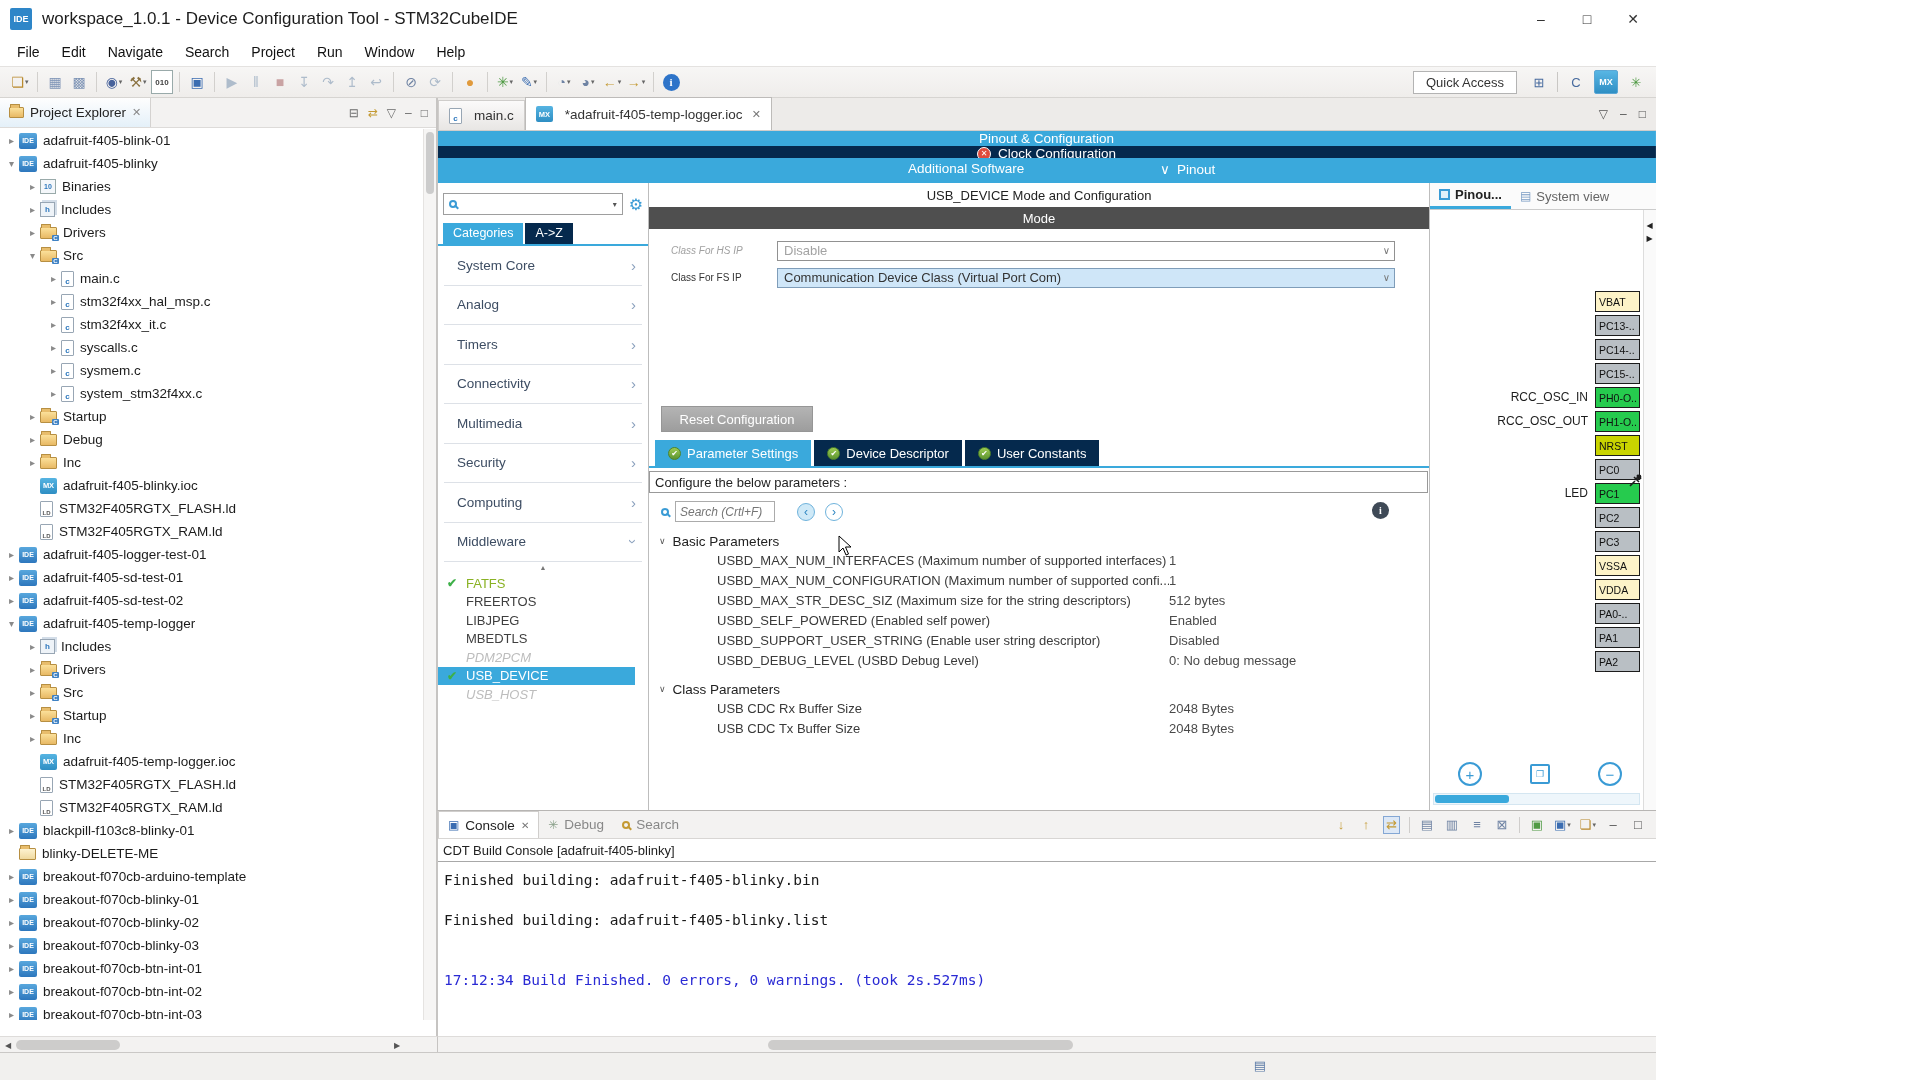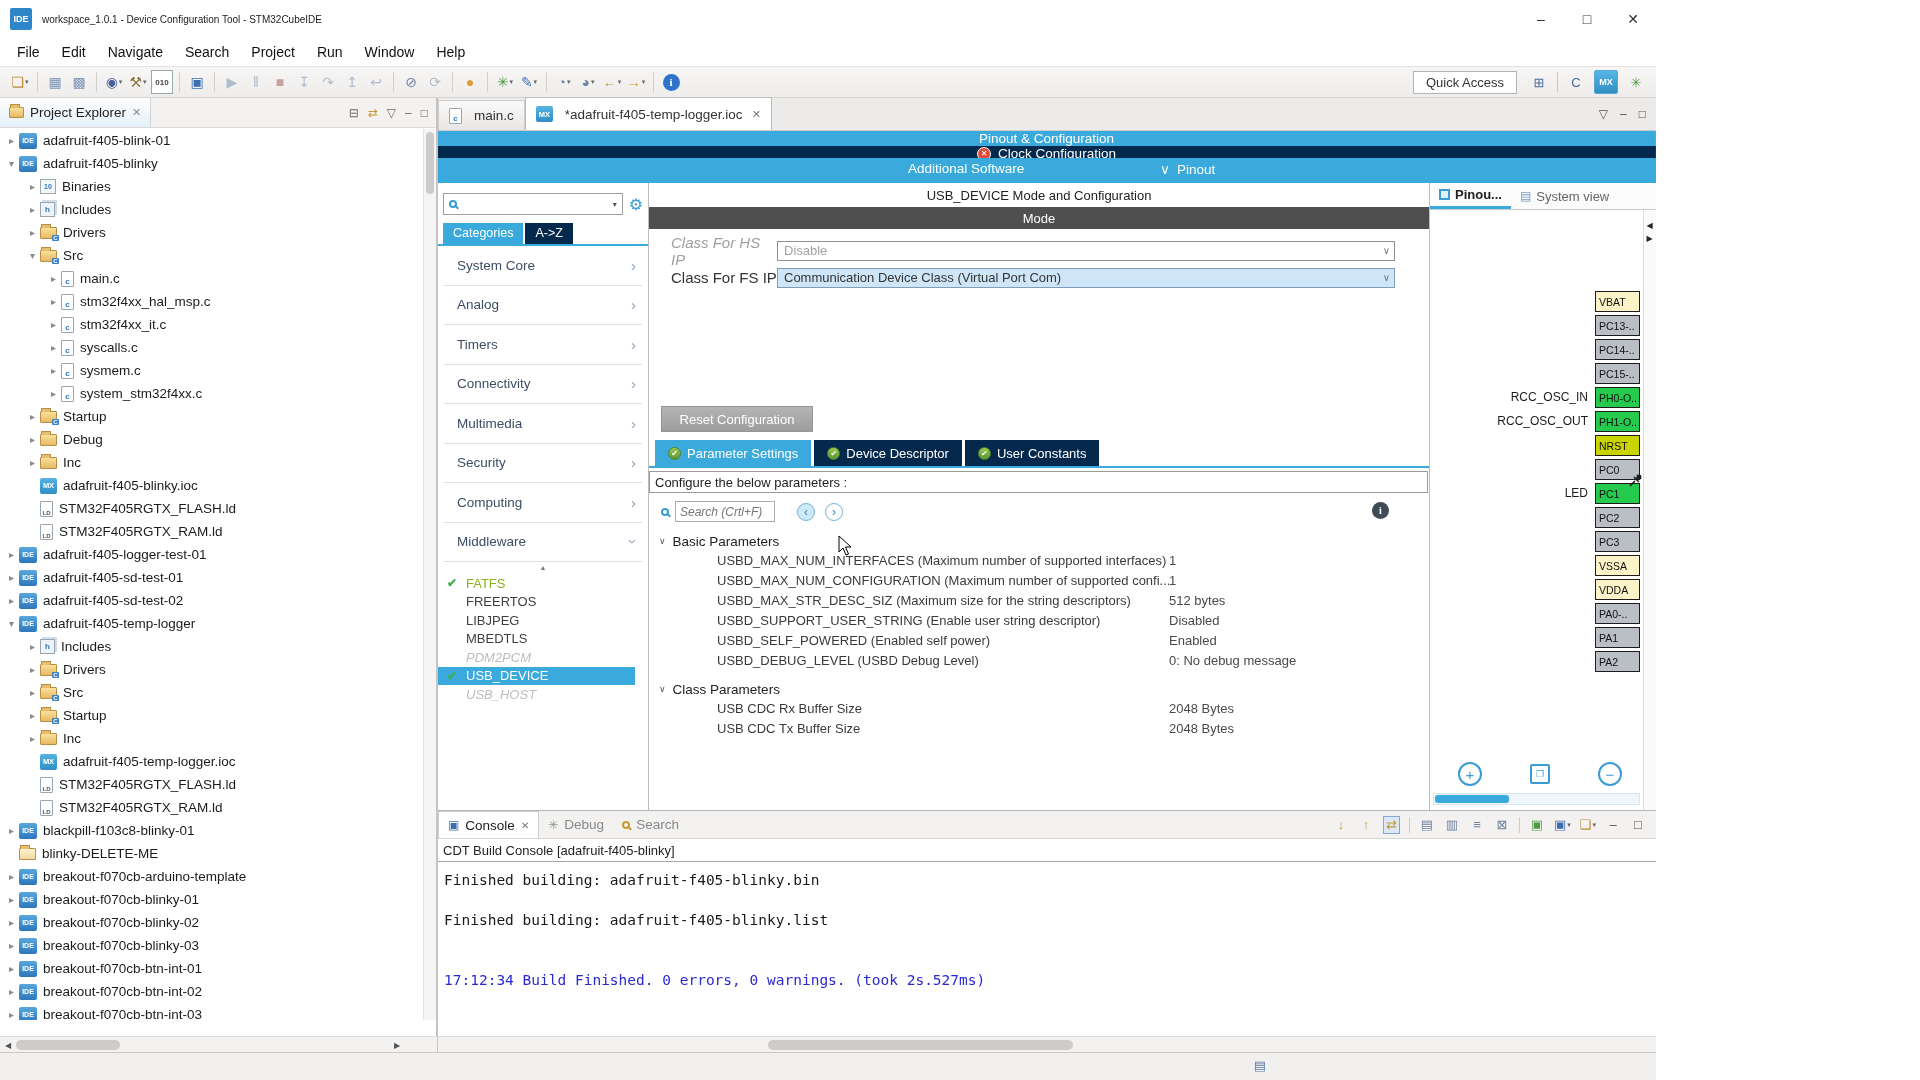--- a/index.html
+++ b/index.html
@@ -5,21 +5,21 @@
   * { margin:0; padding:0; box-sizing:border-box; }
   html,body { width:1920px; height:1080px; overflow:hidden;
     font-family:"Liberation Sans", sans-serif; background:#fff; }
   .app { position:relative; width:1656px; height:1080px; background:#0f766e;
     --accent:#3aa9dc; --navy:#05294d; --bargray:#4f4f4f; }
 
   
   .titlebar { height:38px; background:#fff; display:flex; align-items:center; padding-left:10px; }
   .app-ico { width:22px; height:22px; background:#2e86c8; color:#fff; font-size:9px; font-weight:bold;
     display:flex; align-items:center; justify-content:center; border-radius:2px; }
-  .title-text { margin-left:10px; font-size:10px; color:#1c1c1c; }
+  .title-text { margin-left:10px; font-size:17px; color:#1c1c1c; }
   .win-controls { margin-left:auto; display:flex; height:38px; }
   .win-btn { width:46px; display:flex; align-items:center; justify-content:center; font-size:14px; color:#333; }
 
   .menubar { height:28px; background:#fff; display:flex; align-items:center; padding-left:6px; }
   .menu-item { padding:4px 11px; font-size:14px; color:#111; }
 
   .toolbar { height:32px; background:linear-gradient(#f7f6f5,#efedeb);
     border-top:1px solid #e4e2e0; border-bottom:1px solid #d6d4d1;
     display:flex; align-items:center; padding:0 8px; }
   .tb-icon { min-width:22px; height:24px; display:flex; align-items:center; justify-content:center;
@@ -130,21 +130,21 @@
   .mw-item.dis { color:#bdbdbd; font-style:italic; }
   .mw-item.green { color:#8ab224; }
 
   
   .configp { flex:1; position:relative; background:#fff; border-right:1px solid #bdbdbd; overflow:hidden; }
   .cfg-title { height:24px; display:flex; align-items:center; justify-content:center; font-size:13px; color:#222; }
   .dbar { height:22px; background:var(--bargray); color:#fff; display:flex; align-items:center;
     justify-content:center; font-size:13px; }
   .mode-row { display:flex; align-items:center; height:27px; padding-left:22px; margin-top:0; }
   .mode-row:first-of-type { margin-top:8px; }
-  .f-label { width:106px; font-size:15px; color:#333; flex:none; }
+  .f-label { width:106px; font-size:10px; color:#333; flex:none; }
   .f-label.dis { color:#a0a0a0; font-style:italic; }
   .f-select { flex:1; margin-right:34px; height:20px; border:1px solid #919191; font-size:13px;
     padding:0 18px 0 6px; display:flex; align-items:center; position:relative; color:#333;
     white-space:nowrap; overflow:hidden; }
   .f-select .varr { position:absolute; right:4px; color:#777; font-size:10px; }
   .f-select.dis { color:#a3a3a3; }
   .f-select.selblue { background:#cfe6f8; border-color:#7f9db9; }
   .cfg-spacer { height:105px; }
   .reset-btn { margin:10px 0 0 12px; width:152px; height:26px; background:linear-gradient(#b4b4b4,#9d9d9d);
     border:1px solid #969696; color:#fff; font-size:13px; display:flex; align-items:center; justify-content:center; }
@@ -833,26 +833,26 @@
               </div>
               <div class="prow">
                 <span class="pn">USBD_MAX_NUM_CONFIGURATION (Maximum number of supported confi...</span>
                 <span class="pv">1</span>
               </div>
               <div class="prow">
                 <span class="pn">USBD_MAX_STR_DESC_SIZ (Maximum size for the string descriptors)</span>
                 <span class="pv">512 bytes</span>
               </div>
               <div class="prow">
+                <span class="pn">USBD_SELF_POWERED (Enabled self power)</span>
+                <span class="pv">Enabled</span>
+              </div>
+              <div class="prow">
                 <span class="pn">USBD_SUPPORT_USER_STRING (Enable user string descriptor)</span>
                 <span class="pv">Disabled</span>
-              </div>
-              <div class="prow">
-                <span class="pn">USBD_SELF_POWERED (Enabled self power)</span>
-                <span class="pv">Enabled</span>
               </div>
               <div class="prow">
                 <span class="pn">USBD_DEBUG_LEVEL (USBD Debug Level)</span>
                 <span class="pv">0: No debug message</span>
               </div>
               <div class="pgroup-hdr">
                 <span class="ga">∨</span>
                 <span>Class Parameters</span>
               </div>
               <div class="prow">

